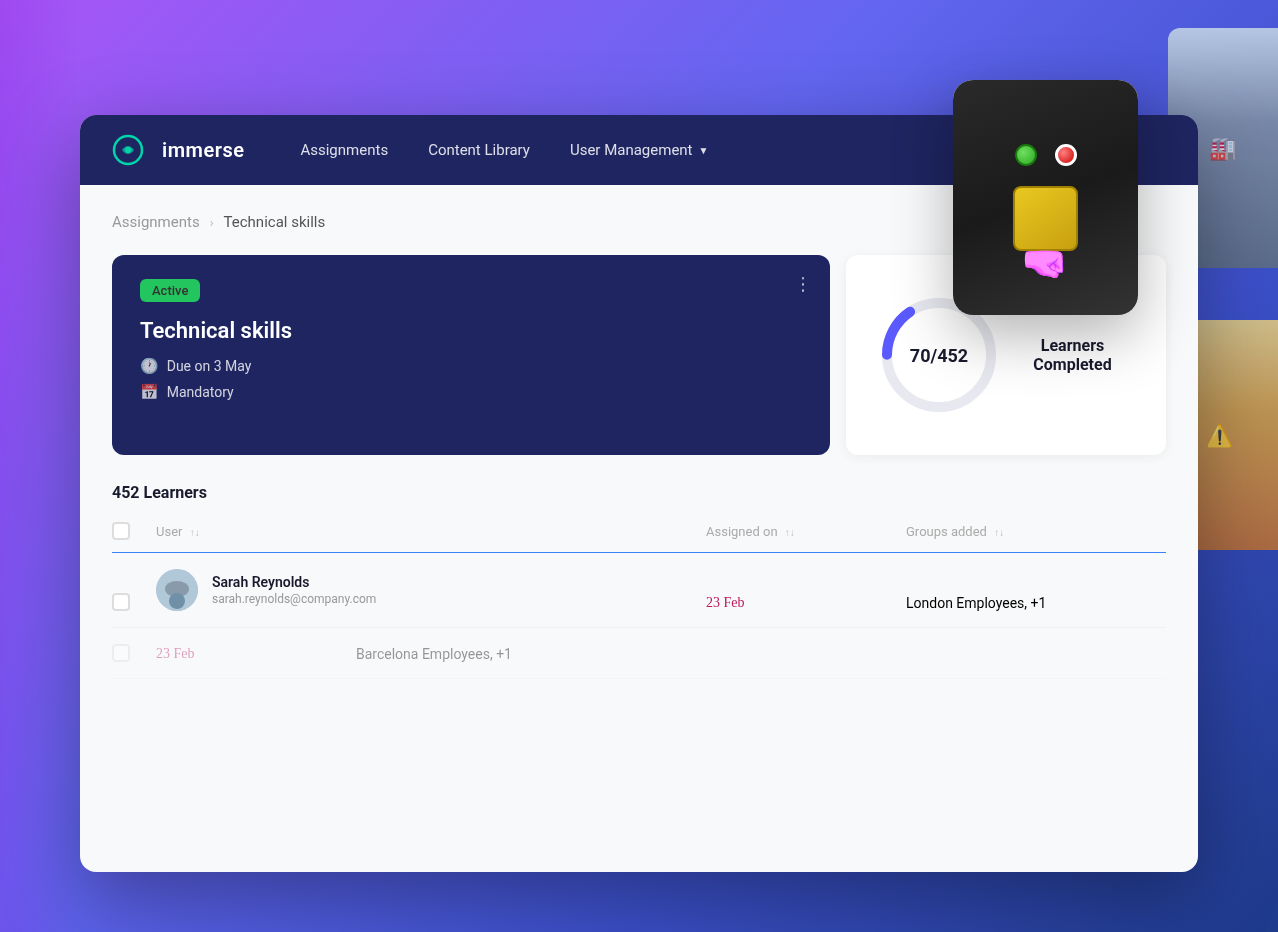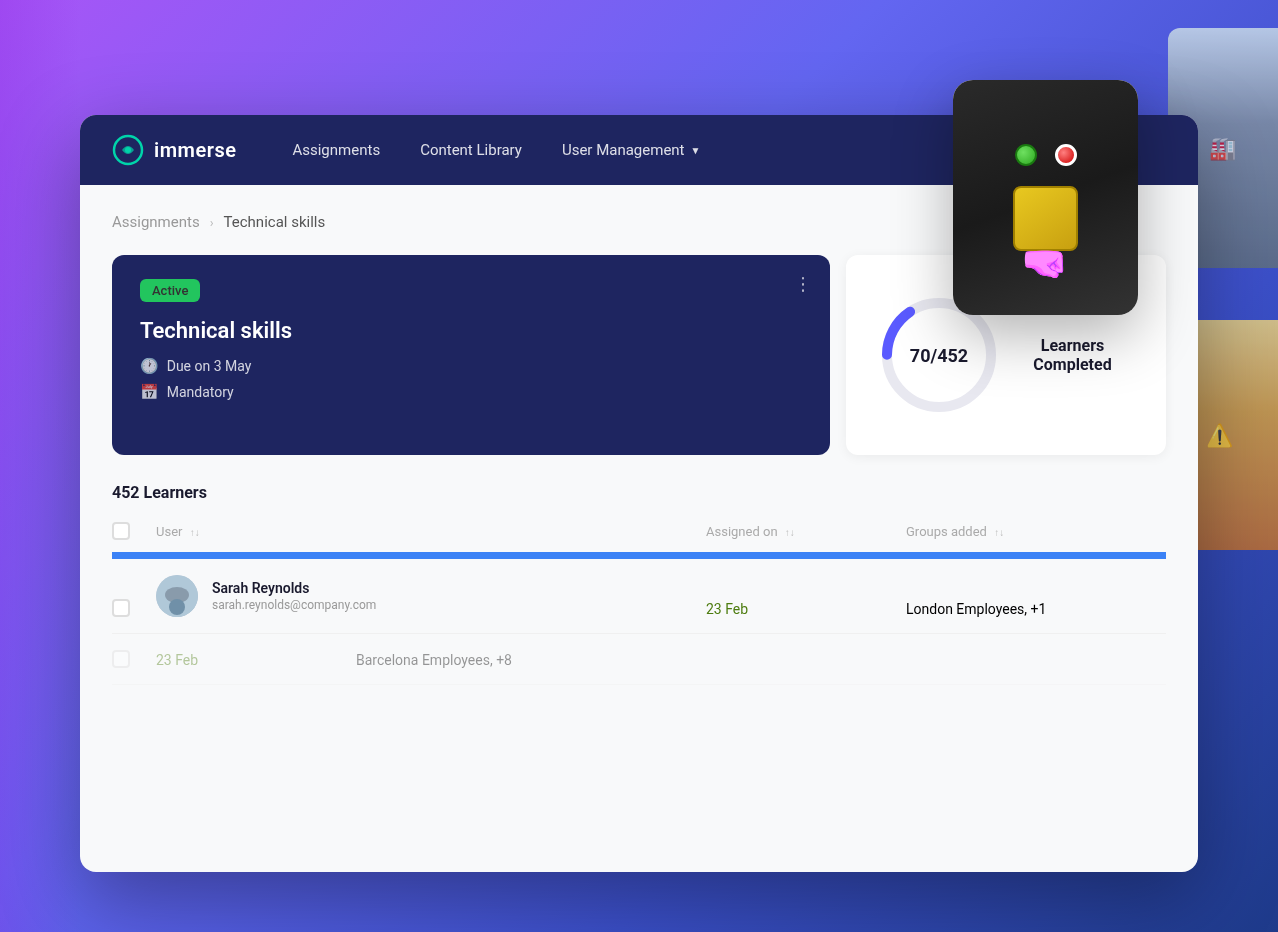--- a/index.html
+++ b/index.html
@@ -115,21 +115,21 @@
       background: #1e2560;
       height: 70px;
       display: flex;
       align-items: center;
       padding: 0 32px;
       gap: 40px;
     }
     .logo-area {
       display: flex;
       align-items: center;
-      gap: 10px;
+      gap: 18px;
       margin-right: 16px;
     }
     .logo-icon {
       width: 32px;
       height: 32px;
       color: #00d4aa;
     }
     .logo-text {
       color: white;
       font-size: 20px;
@@ -288,21 +288,21 @@
       font-size: 16px;
       font-weight: 700;
       color: #1a1a2e;
       margin-bottom: 20px;
     }
 
     .table-header {
       display: flex;
       align-items: center;
       padding-bottom: 12px;
-      border-bottom: 7px solid #3b82f6;
+      border-bottom: 1px solid #3b82f6;
       gap: 0;
     }
     .th-check {
       width: 44px;
     }
     .th-user {
       flex: 1;
       color: #aaa;
       font-size: 13px;
     }
@@ -336,22 +336,23 @@
       width: 44px;
     }
     .row-user {
       flex: 1;
       display: flex;
       align-items: center;
       gap: 14px;
     }
     .row-assigned {
       width: 200px;
-      color: #4d7c0f;
+      color: #be185d;
       font-size: 14px;
+      font-family: Liberation Serif, serif;
     }
     .row-groups {
       width: 260px;
       color: #000000;
       font-size: 14px;
     }
 
     .avatar {
       width: 42px;
       height: 42px;
@@ -550,17 +551,17 @@
       </div>
       <div class="row-assigned">23 Feb</div>
       <div class="row-groups">London Employees, +1</div>
     </div>
 
     <div class="table-row faded">
       <div class="row-check">
         <div class="checkbox"></div>
       </div>
       <div class="row-assigned">23 Feb</div>
-      <div class="row-groups">Barcelona Employees, +8</div>
+      <div class="row-groups">Barcelona Employees, +1</div>
     </div>
 
   </div>
 </div>
 
 </body></html>

